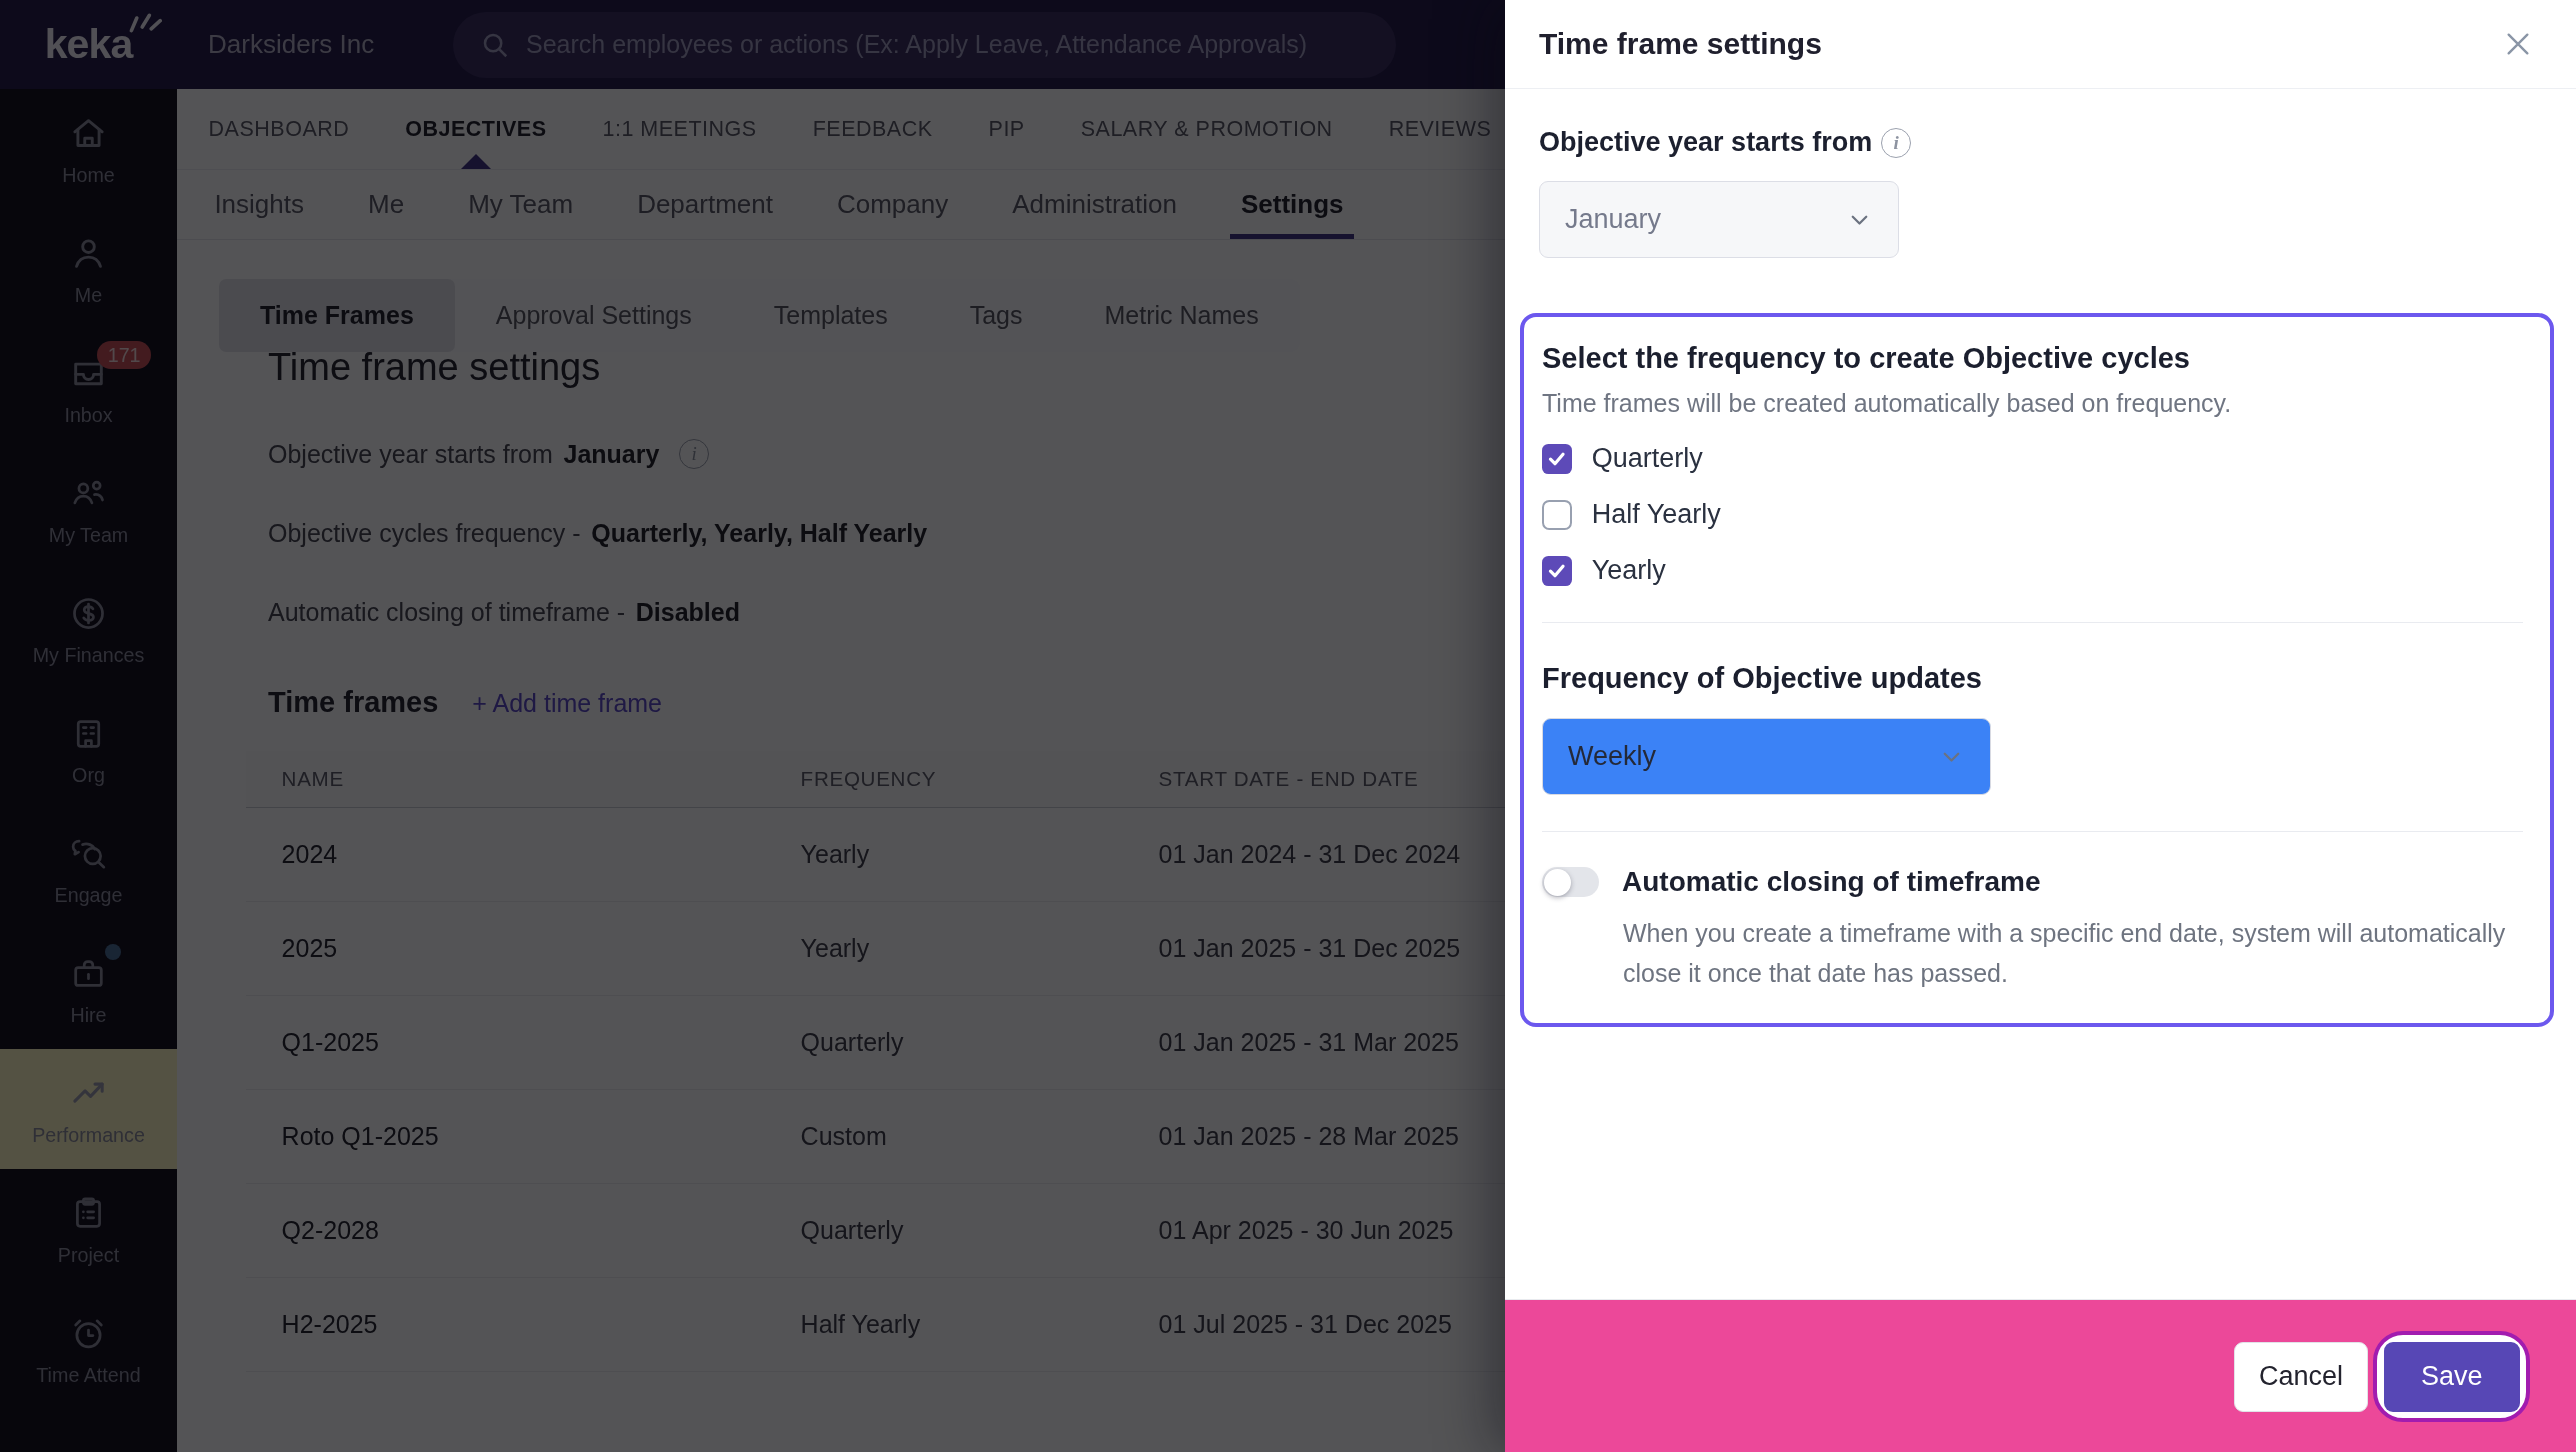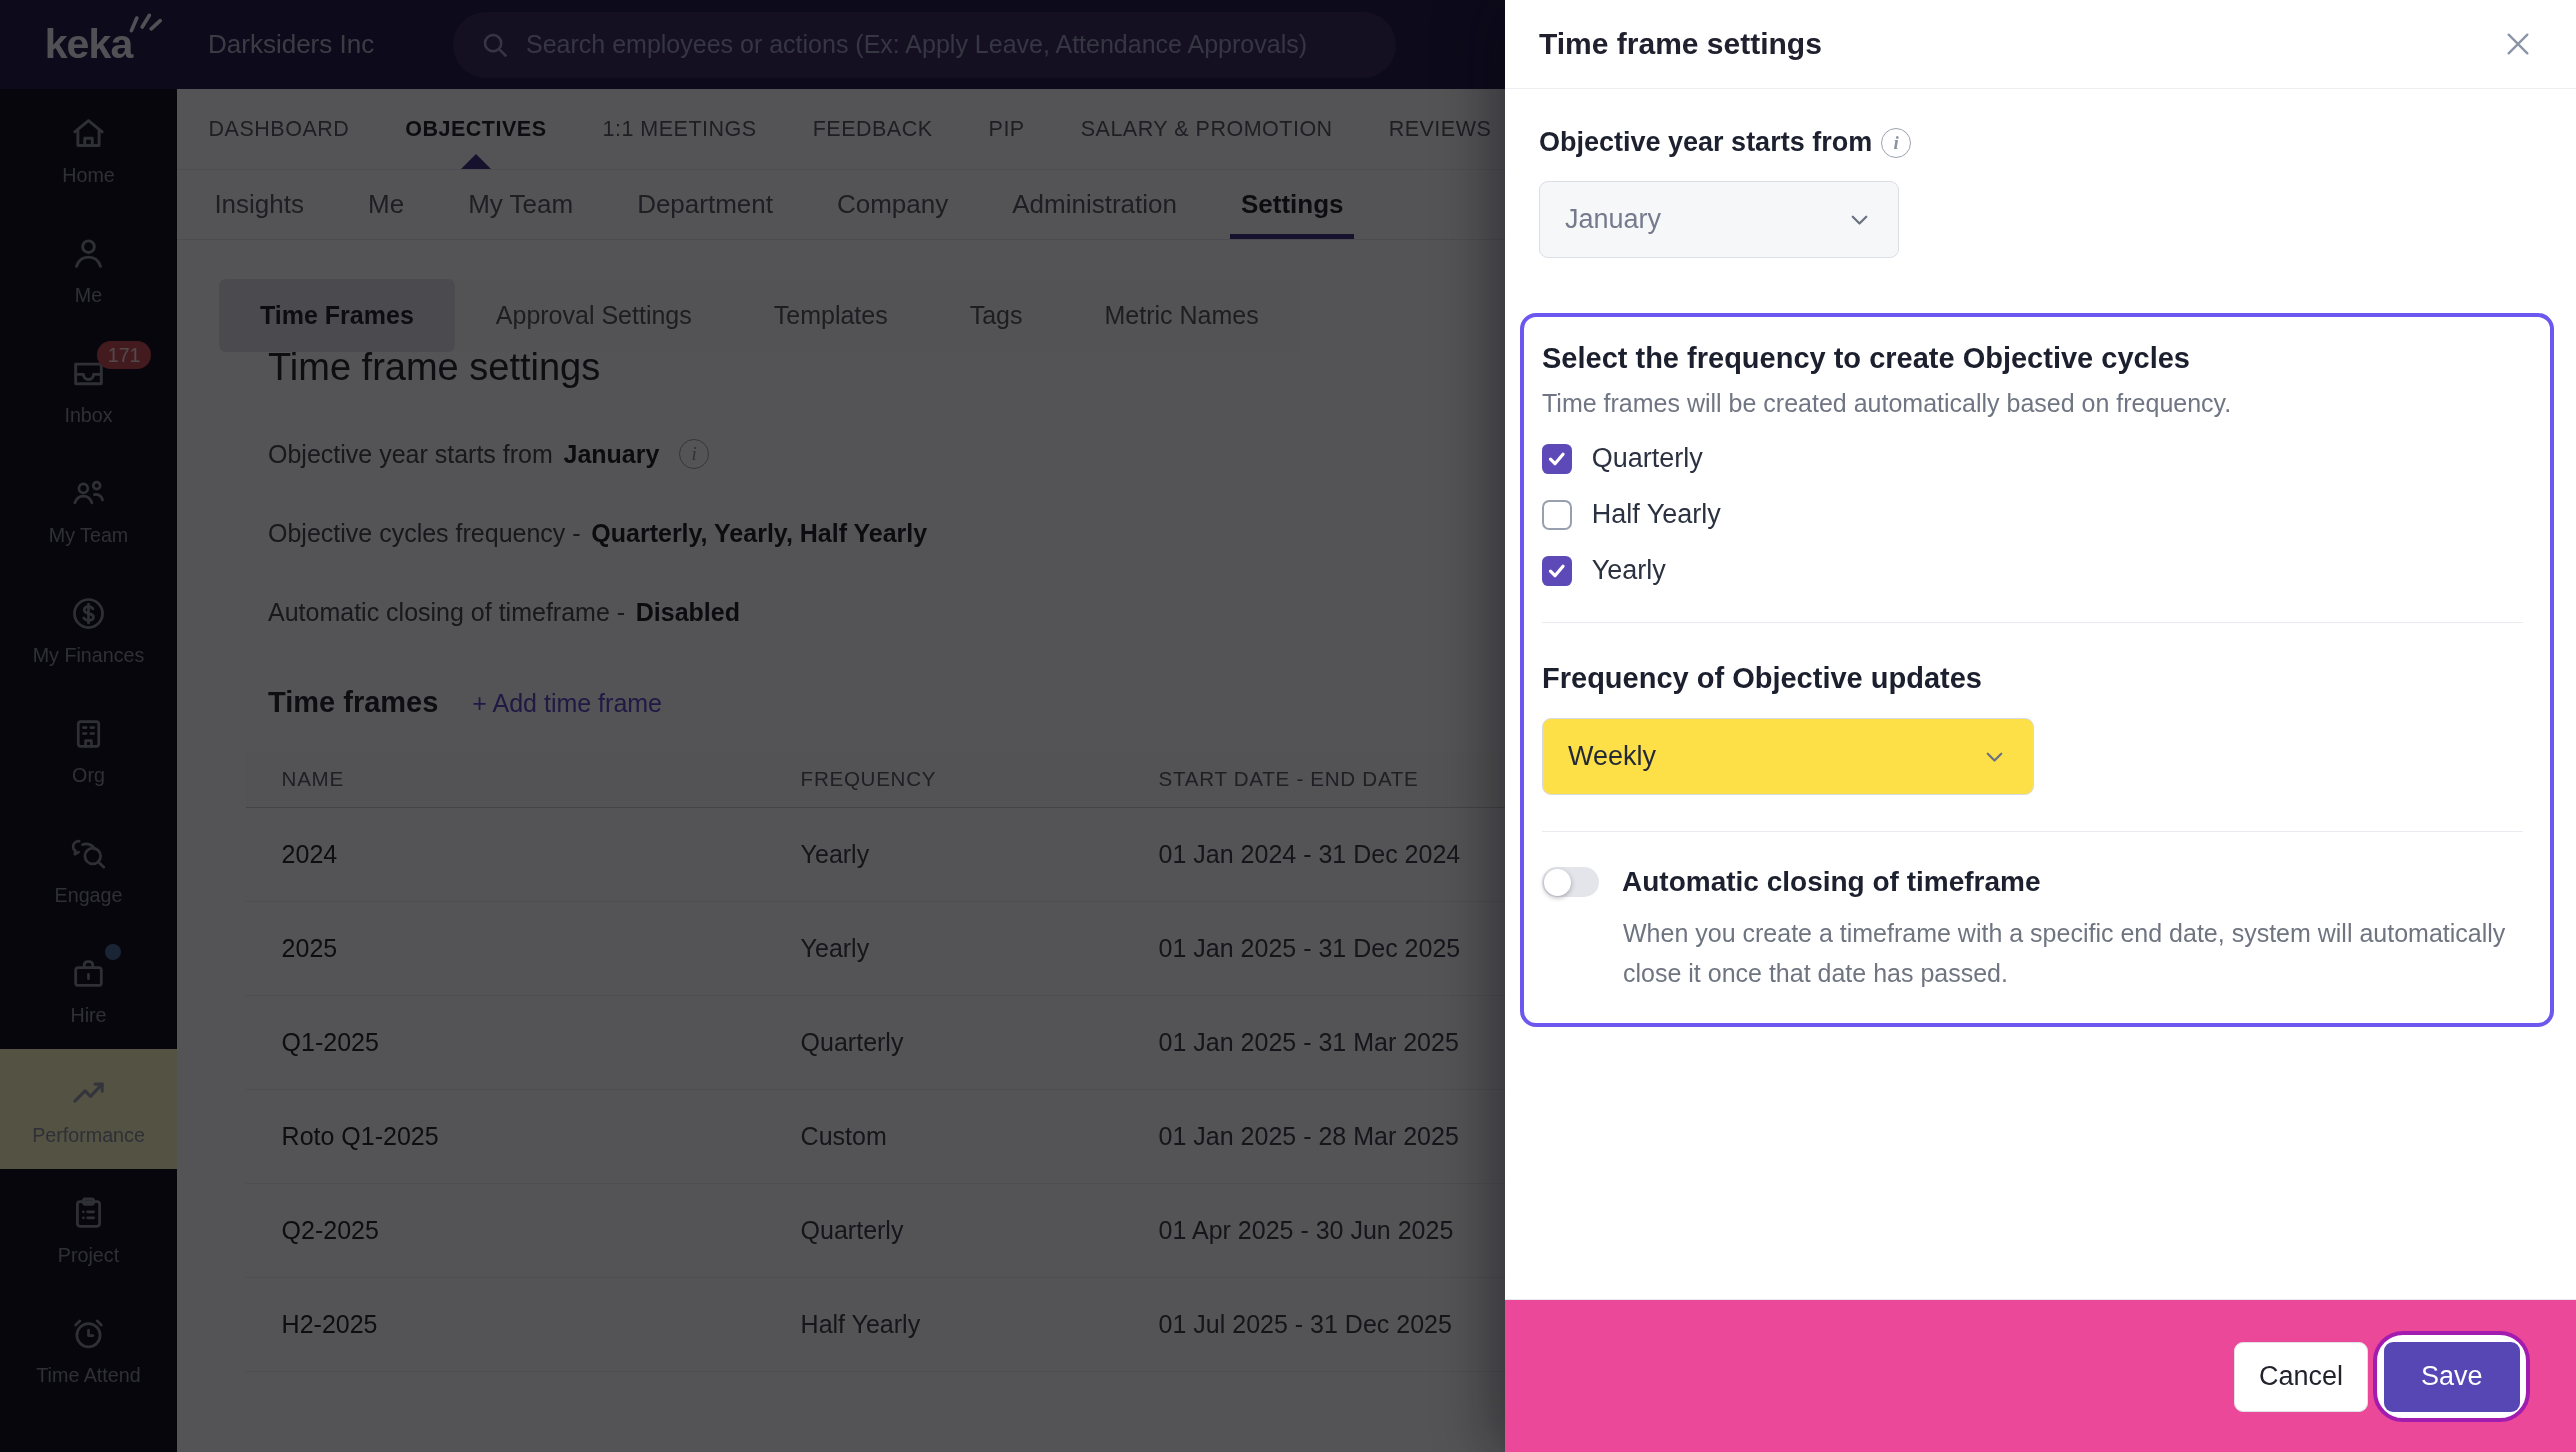--- a/index.html
+++ b/index.html
@@ -67,21 +67,21 @@
     box-shadow:-10.7px 0 54px rgba(8,8,18,.45); }
   .panel-header { height:89px; border-bottom:0.9px solid #edeff3; display:flex; align-items:center; padding:0 39px 0 34px; }
   .panel-header .title { font-size:30px; font-weight:600; color:#20202e; }
   .close-btn { margin-left:auto; width:39px; height:39px; display:flex; align-items:center; justify-content:center; cursor:pointer; }
 
   .panel-body { padding:38px 21.5px 0 34px; }
   .field-label { display:flex; align-items:center; font-size:27px; font-weight:700; color:#1c202f; }
   .dd { margin-top:23px; height:77px; border-radius:9px; display:flex; align-items:center; padding:0 25px; font-size:27px; }
   .dd .chev { margin-left:auto; }
   .dd.disabled { width:360px; background:#f6f7f9; border:1.8px solid #dcdee6; color:#757a8c; }
-  .dd.normal { width:492px; background:#fde047; border:1.8px solid #d8dae2; color:#242938; }
+  .dd.normal { width:449px; background:#3b82f6; border:1.8px solid #d8dae2; color:#242938; }
 
   .hl-box { margin:55px 0 0 -19px; width:1034px; border:4.5px solid #6c58ee; border-radius:16px; padding:25px 27px 30px 18px; }
   .hl-box h3 { font-size:29px; font-weight:700; color:#1b1f2e; }
   .hl-sub { margin-top:14.3px; font-size:25px; color:#6f7582; }
   .cb-row { display:flex; align-items:center; margin-top:25px; }
   .cb { width:30px; height:30px; border-radius:6.3px; display:flex; align-items:center; justify-content:center; }
   .cb.checked { background:#5d4ab8; }
   .cb.unchecked { background:#fff; border:2.7px solid #98a0b0; border-radius:7.2px; }
   .cb-label { margin-left:19.7px; font-size:27px; color:#2a3140; }
   .hl-divider { border:none; border-top:1.8px solid #e9ebf0; margin-top:36px; }
@@ -314,21 +314,21 @@
         <span class="c0">Q1-2025</span>
         <span>Quarterly</span>
         <span>01 Jan 2025 - 31 Mar 2025</span>
       </div>
       <div class="tr row">
         <span class="c0">Roto Q1-2025</span>
         <span>Custom</span>
         <span>01 Jan 2025 - 28 Mar 2025</span>
       </div>
       <div class="tr row">
-        <span class="c0">Q2-2025</span>
+        <span class="c0">Q2-2028</span>
         <span>Quarterly</span>
         <span>01 Apr 2025 - 30 Jun 2025</span>
       </div>
       <div class="tr row">
         <span class="c0">H2-2025</span>
         <span>Half Yearly</span>
         <span>01 Jul 2025 - 31 Dec 2025</span>
       </div>
     </div>
   </div>

